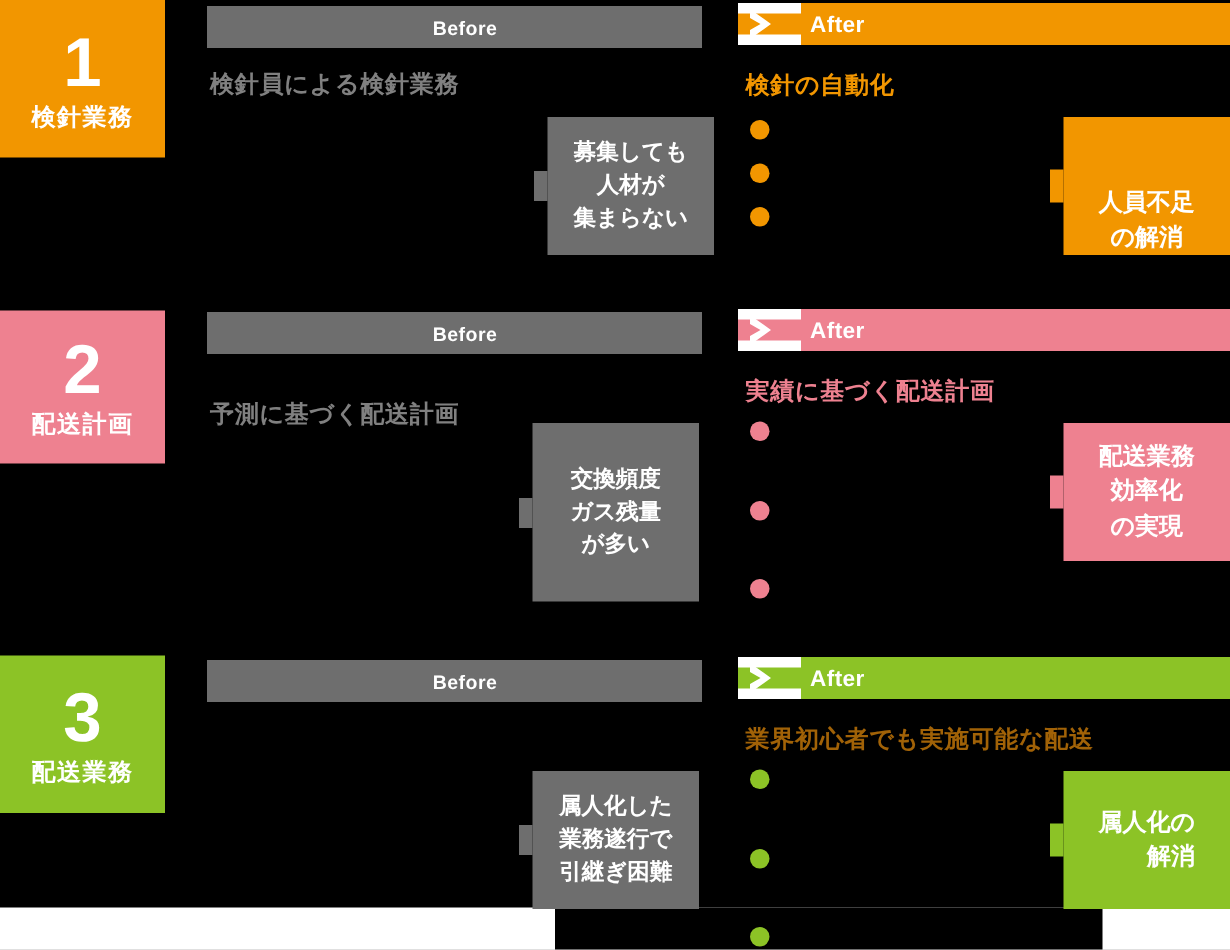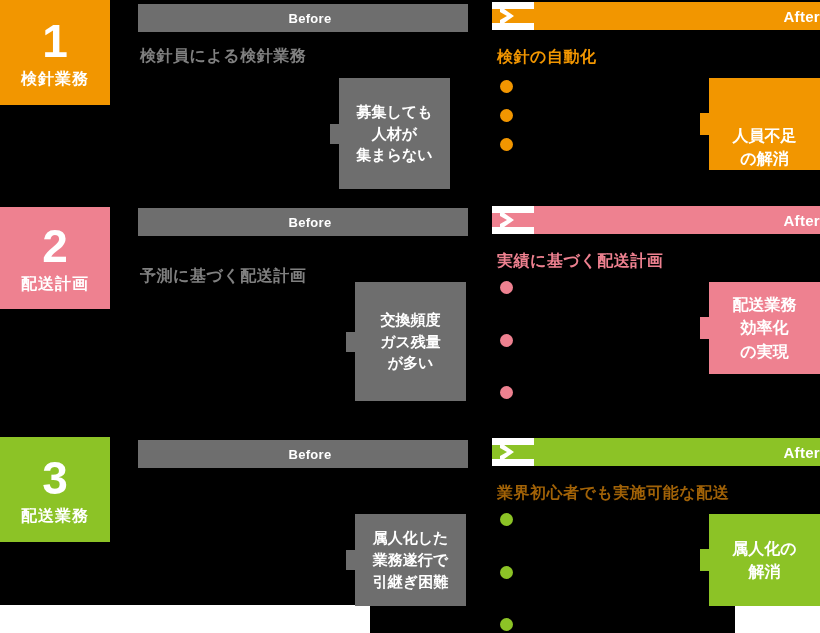--- a/index.html
+++ b/index.html
@@ -94,21 +94,20 @@
     width: 9px;
     height: 20px;
     background: #6e6e6e;
   }
   
   .after-bar {
     position: absolute;
     height: 28px;
     display: flex;
     align-items: center;
-    justify-content: flex-end;
   }
   .after-bar .chev {
     position: absolute;
     left: 0;
     top: 0;
     width: 42px;
     height: 28px;
     overflow: hidden;
   }
   .after-bar .chev .notch-t,
@@ -186,21 +185,21 @@
 
   <div class="numblock" style="top:0; height:105px; background:#F29600;">
     <div class="num">1</div>
     <div class="nlabel">検針業務</div>
   </div>
 
   <div class="before-bar" style="left:138px; top:4px; width:330px;">
     <span class="blabel">Before</span>
   </div>
   <div class="before-title" style="left:140px; top:46px;">検針員による検針業務</div>
-  <div class="before-box" style="left:339px; top:78px; width:111px; height:111px;align-items:center;">
+  <div class="before-box" style="left:365px; top:78px; width:111px; height:92px;align-items:center;">
     <span class="tab"></span>
     <span style="white-space:pre-line;">募集しても
 人材が
 集まらない</span>
   </div>
 
   <div class="after-bar" style="left:492px; top:2px; width:328px; background:#F29600;">
     <span class="chev">
       <span class="notch-t"></span>
       <span class="notch-b"></span>
@@ -293,17 +292,17 @@
   <div class="after-title" style="left:497px; top:483px; color:#a16207;">業界初心者でも実施可能な配送</div>
   <div class="bullet" style="left:500px; top:513px; background:#8CC326;"></div>
   <div class="bullet-text" style="left:522px; top:511px;"></div>
   <div class="bullet" style="left:500px; top:566px; background:#8CC326;"></div>
   <div class="bullet-text" style="left:522px; top:564px;"></div>
   <div class="bullet" style="left:500px; top:618px; background:#8CC326;"></div>
   <div class="bullet-text" style="left:522px; top:616px;"></div>
 
   <div class="after-box" style="left:709px; top:514px; width:111px; height:92px; background:#8CC326;">
     <span class="tab" style="background:#8CC326;"></span>
-    <span style="white-space:pre-line;">属人化の
+    <span style="white-space:pre-line;text-align:right;">属人化の
 解消</span>
   </div>
 
 </div>
 
 </body></html>

